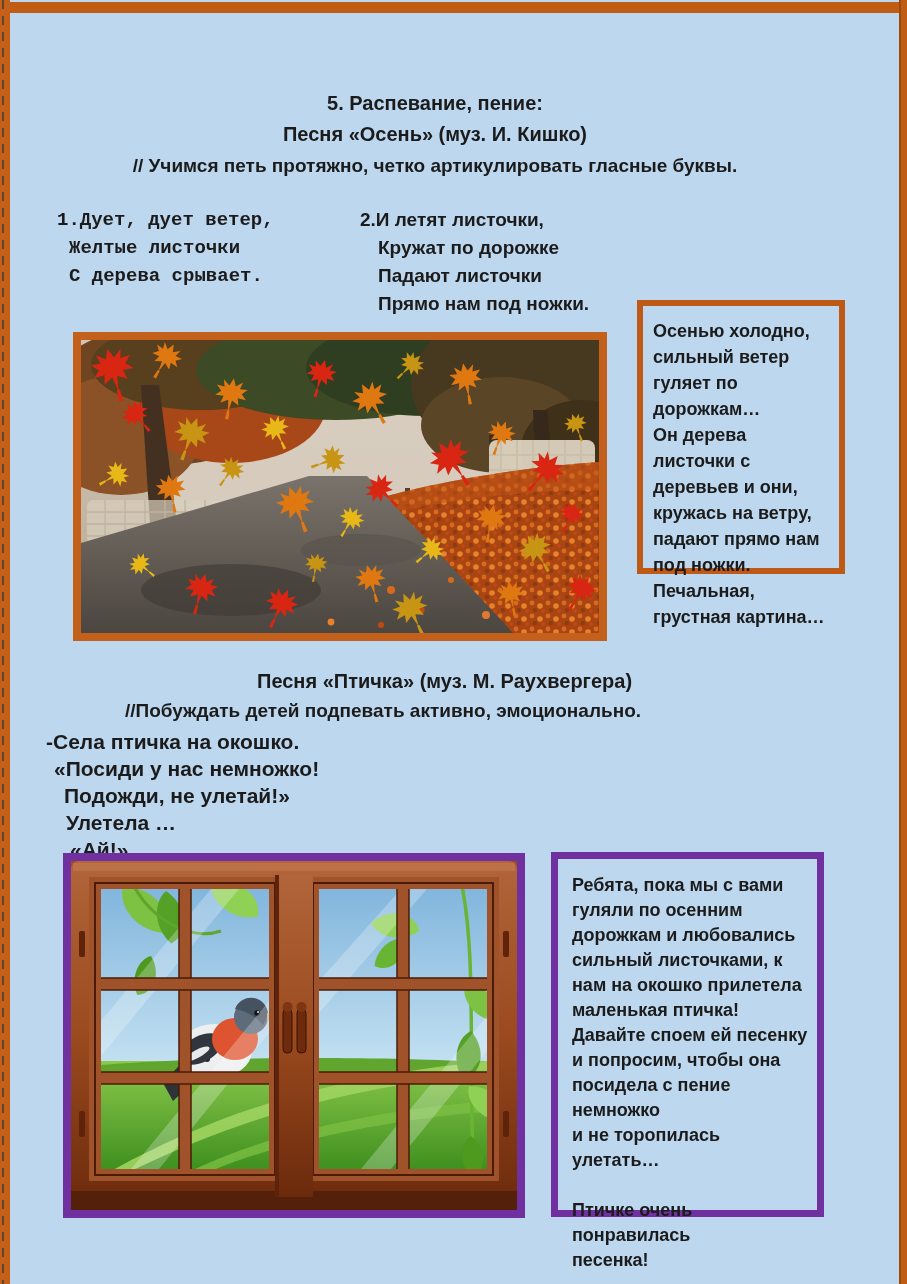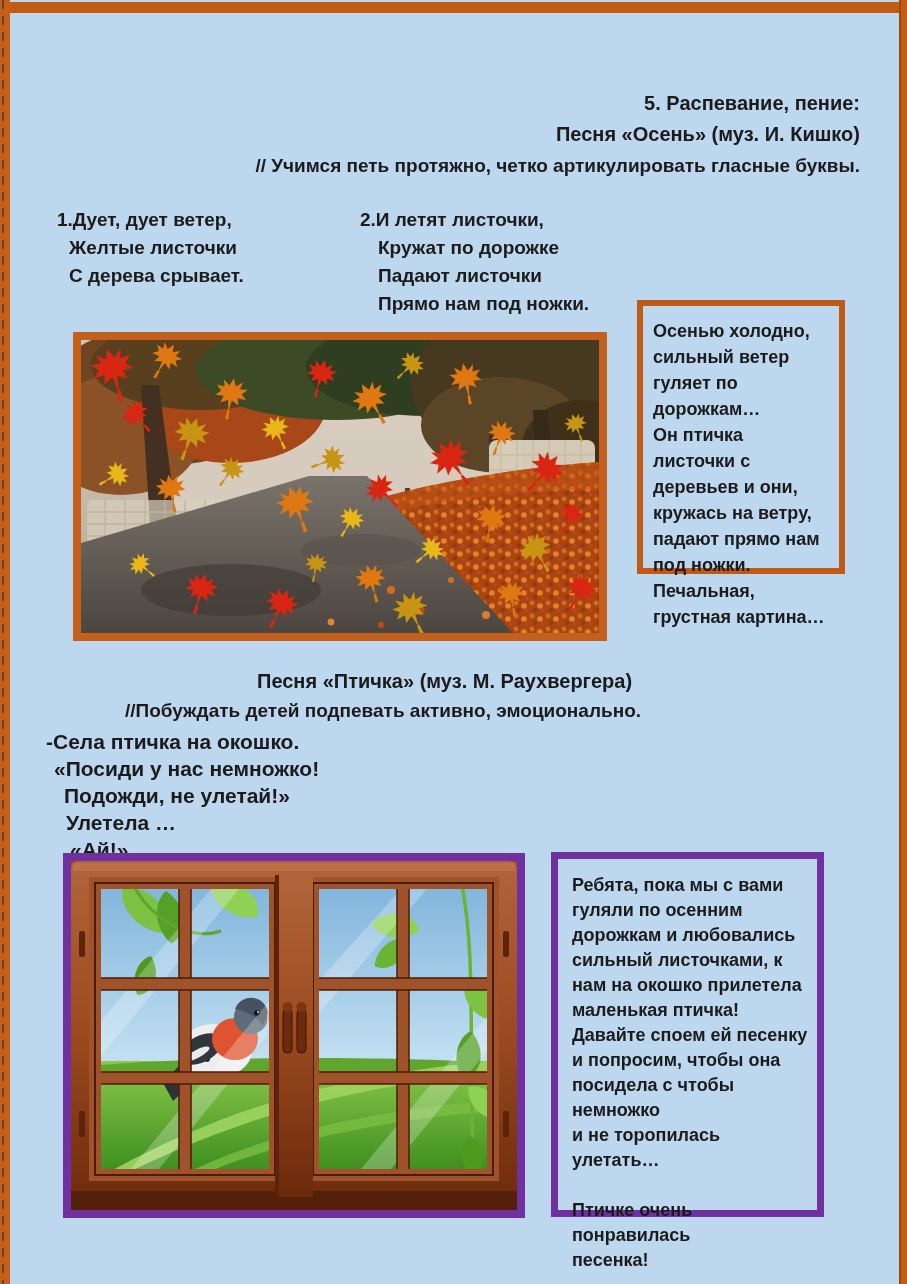--- a/index.html
+++ b/index.html
@@ -13,25 +13,25 @@
   .edge-top{position:absolute;left:0;top:2px;width:100%;height:11px;background:#C05C14;}
   .edge-left{position:absolute;left:0;top:0;width:10px;height:100%;background:#C66018;}
   .edge-left::before{content:"";position:absolute;left:2px;top:0;width:2px;height:100%;
     background:repeating-linear-gradient(180deg,#5F4632 0 9px,rgba(0,0,0,0) 9px 16px);}
   .edge-right{position:absolute;right:0;top:0;width:8px;height:100%;background:#C05C14;
     border-left:2px solid #9C4A10;box-sizing:border-box;}
 
   .abs{position:absolute;}
   .center{text-align:center;}
 
-  .s1-header{left:10px;top:88px;width:850px;line-height:31px;font-size:20px;text-align:right;}
+  .s1-header{left:10px;top:88px;width:850px;line-height:31px;font-size:20px;}
   .s1-header .sub{font-size:19px;}
 
   .verse{font-size:19px;line-height:28px;}
-  .verse1{left:57px;top:206px;}
+  .verse1{left:57px;top:206px;font-family:Liberation Mono, monospace;}
   .verse2{left:360px;top:206px;}
   .verse1 .line:not(:first-child){padding-left:12px;}
   .verse2 .line:not(:first-child){padding-left:18px;}
 
   .s1-figure{left:73px;top:332px;width:534px;height:309px;border:8px solid #C2601C;
     box-sizing:border-box;background:#C8BCAC;}
   .s1-note{left:637px;top:300px;width:208px;height:274px;border:6px solid #BE5A16;
     box-sizing:border-box;background:#BDD7EE;padding:12px 5px 0 10px;
     font-size:18px;line-height:26px;}
 
@@ -174,21 +174,21 @@
       </g>
     </svg>
   </figure>
 
   <div class="abs s1-note">
     <div>
         <div class="line">Осенью холодно,</div>
         <div class="line">сильный ветер</div>
         <div class="line">гуляет по</div>
         <div class="line">дорожкам…</div>
-        <div class="line">Он птичка</div>
+        <div class="line">Он дерева</div>
         <div class="line">листочки с</div>
         <div class="line">деревьев и они,</div>
         <div class="line">кружась на ветру,</div>
         <div class="line">падают прямо нам</div>
         <div class="line">под ножки.</div>
         <div class="line">Печальная,</div>
         <div class="line">грустная картина…</div>
       </div>
   </div>
 
@@ -306,20 +306,20 @@
   <div class="abs s2-note">
     <div>
         <div class="line">Ребята, пока мы с вами</div>
         <div class="line">гуляли по осенним</div>
         <div class="line">дорожкам и любовались</div>
         <div class="line">сильный листочками, к</div>
         <div class="line">нам на окошко прилетела</div>
         <div class="line">маленькая птичка!</div>
         <div class="line">Давайте споем ей песенку</div>
         <div class="line">и попросим, чтобы она</div>
-        <div class="line">посидела с чтобы немножко</div>
+        <div class="line">посидела с пение немножко</div>
         <div class="line">и не торопилась улетать…</div>
         <div class="line">&nbsp;</div>
         <div class="line">Птичке очень понравилась</div>
         <div class="line">песенка!</div>
       </div>
   </div>
 </div>
 
 </body></html>

